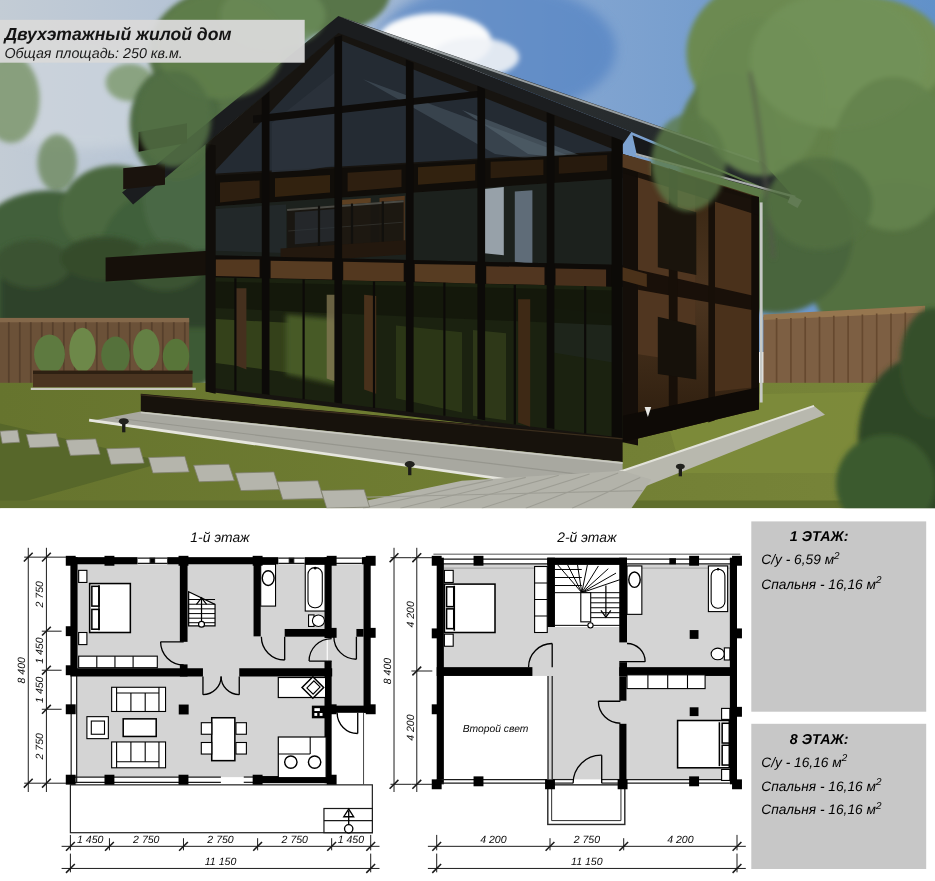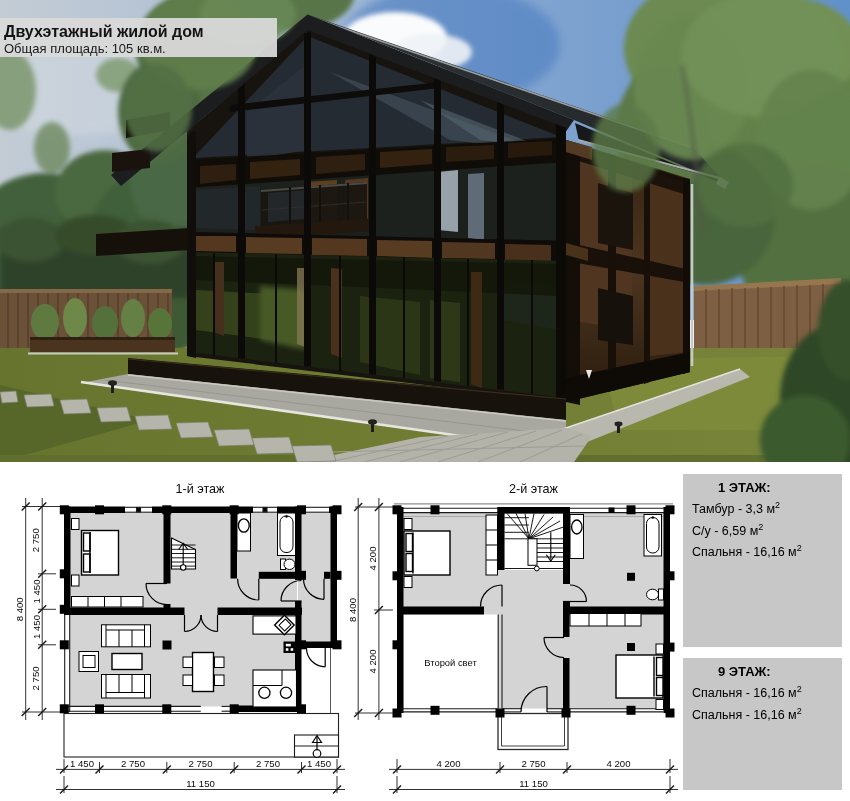--- a/index.html
+++ b/index.html
@@ -1,17 +1,17 @@
 <!DOCTYPE html>
 <html><head>
 <meta charset="utf-8">
 <style>
   html,body{margin:0;padding:0;background:#fff;}
   #page{position:relative;width:850px;height:801px;background:#fff;overflow:hidden;
-        font-family:"Liberation Sans", sans-serif;}
+        font-family:"Liberation Sans", sans-serif;font-style:italic;}
   #photo{position:absolute;left:0;top:0;}
   #plans{position:absolute;left:0;top:462px;}
   #titlebox{position:absolute;left:0;top:18px;width:277px;height:39px;
      background:rgba(217,217,217,0.95);}
   #titlebox .t1{font-size:16px;font-weight:bold;color:#141414;margin:5px 0 0 4px;line-height:18px;}
   #titlebox .t2{font-size:13px;color:#1a1a1a;margin:0 0 0 4px;line-height:15px;}
   .panel{position:absolute;background:#c7c7c7;color:#000;}
   #panel1{left:683px;top:474px;width:159px;height:173px;}
   #panel2{left:683px;top:658px;width:159px;height:132px;}
   .panel .hd{font-weight:bold;font-size:13px;padding:6px 0 0 35px;height:15.3px;}
@@ -361,21 +361,21 @@
 
     <g filter="url(#soft)">
       <ellipse cx="835" cy="400" rx="55" ry="75" fill="#2e4626"></ellipse>
       <ellipse cx="805" cy="440" rx="45" ry="45" fill="#3b5a2f"></ellipse>
       <ellipse cx="848" cy="330" rx="30" ry="50" fill="#35502b"></ellipse>
     </g>
   </svg>
 
   <div id="titlebox">
     <div class="t1">Двухэтажный жилой дом</div>
-    <div class="t2">Общая площадь: 105 кв.м.</div>
+    <div class="t2">Общая площадь: 250 кв.м.</div>
   </div>
 
   <svg id="plans" width="850" height="339" viewBox="0 462 850 339">
     <style>
       text{font-family:"Liberation Sans",sans-serif;fill:#0a0a0a;}
       .dim{font-size:9.6px;}
       .ttl{font-size:12.6px;}
       .thinw{stroke:#1a1a1a;stroke-width:1.1;fill:none;}
       .furn{fill:#fff;stroke:#000;stroke-width:1.4;}
       .furn2{fill:#fff;stroke:#000;stroke-width:1;}
@@ -936,23 +936,23 @@
         </g>
         <line class="dl" x1="355" y1="507" x2="374" y2="507"></line>
         <line class="dl" x1="355" y1="713" x2="374" y2="713"></line>
         <text class="dim" x="355.5" y="610" text-anchor="middle" transform="rotate(-90 355.5 610)">8 400</text>
       </g>
     </g>
   </svg>
 
   <div id="panel1" class="panel">
     <div class="hd">1 ЭТАЖ:</div>
-    <div class="it">Тамбур - 3,3 м<sup>2</sup></div>
     <div class="it">С/у - 6,59 м<sup>2</sup></div>
     <div class="it">Спальня - 16,16 м<sup>2</sup></div>
   </div>
 
   <div id="panel2" class="panel">
-    <div class="hd">9 ЭТАЖ:</div>
+    <div class="hd">8 ЭТАЖ:</div>
+    <div class="it">С/у - 16,16 м<sup>2</sup></div>
     <div class="it">Спальня - 16,16 м<sup>2</sup></div>
     <div class="it">Спальня - 16,16 м<sup>2</sup></div>
   </div>
 </div>
 
 </body></html>

